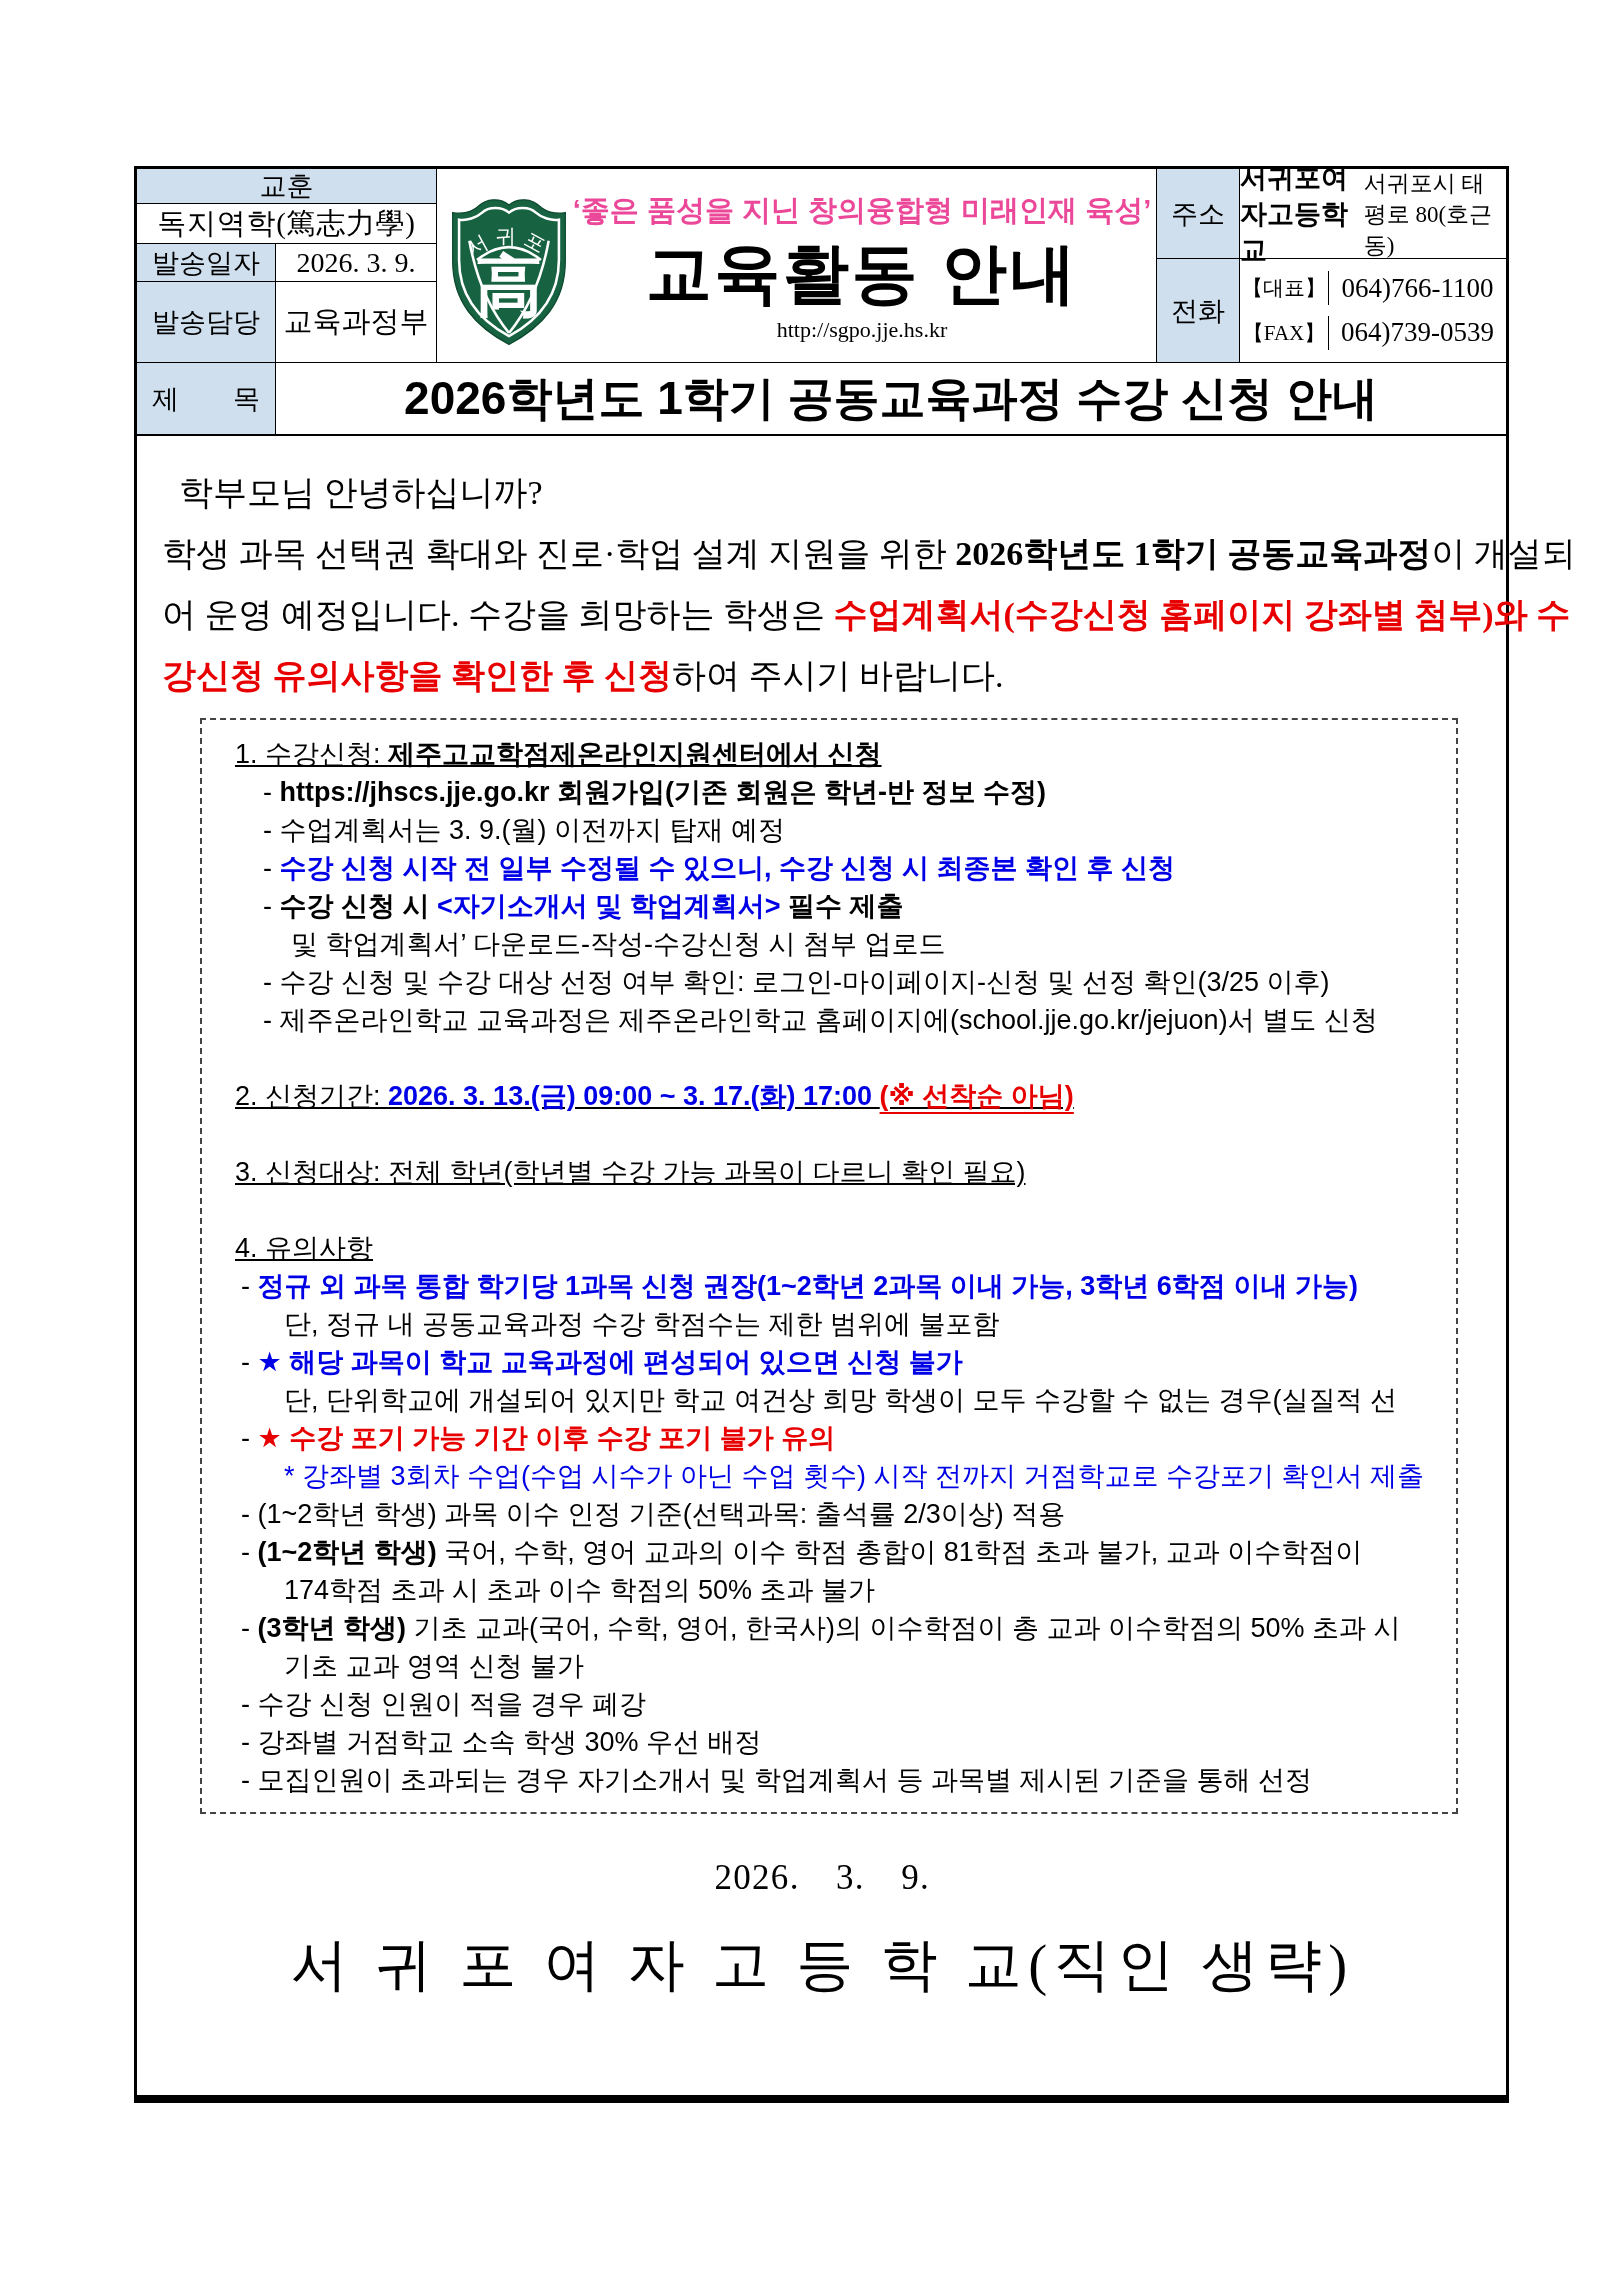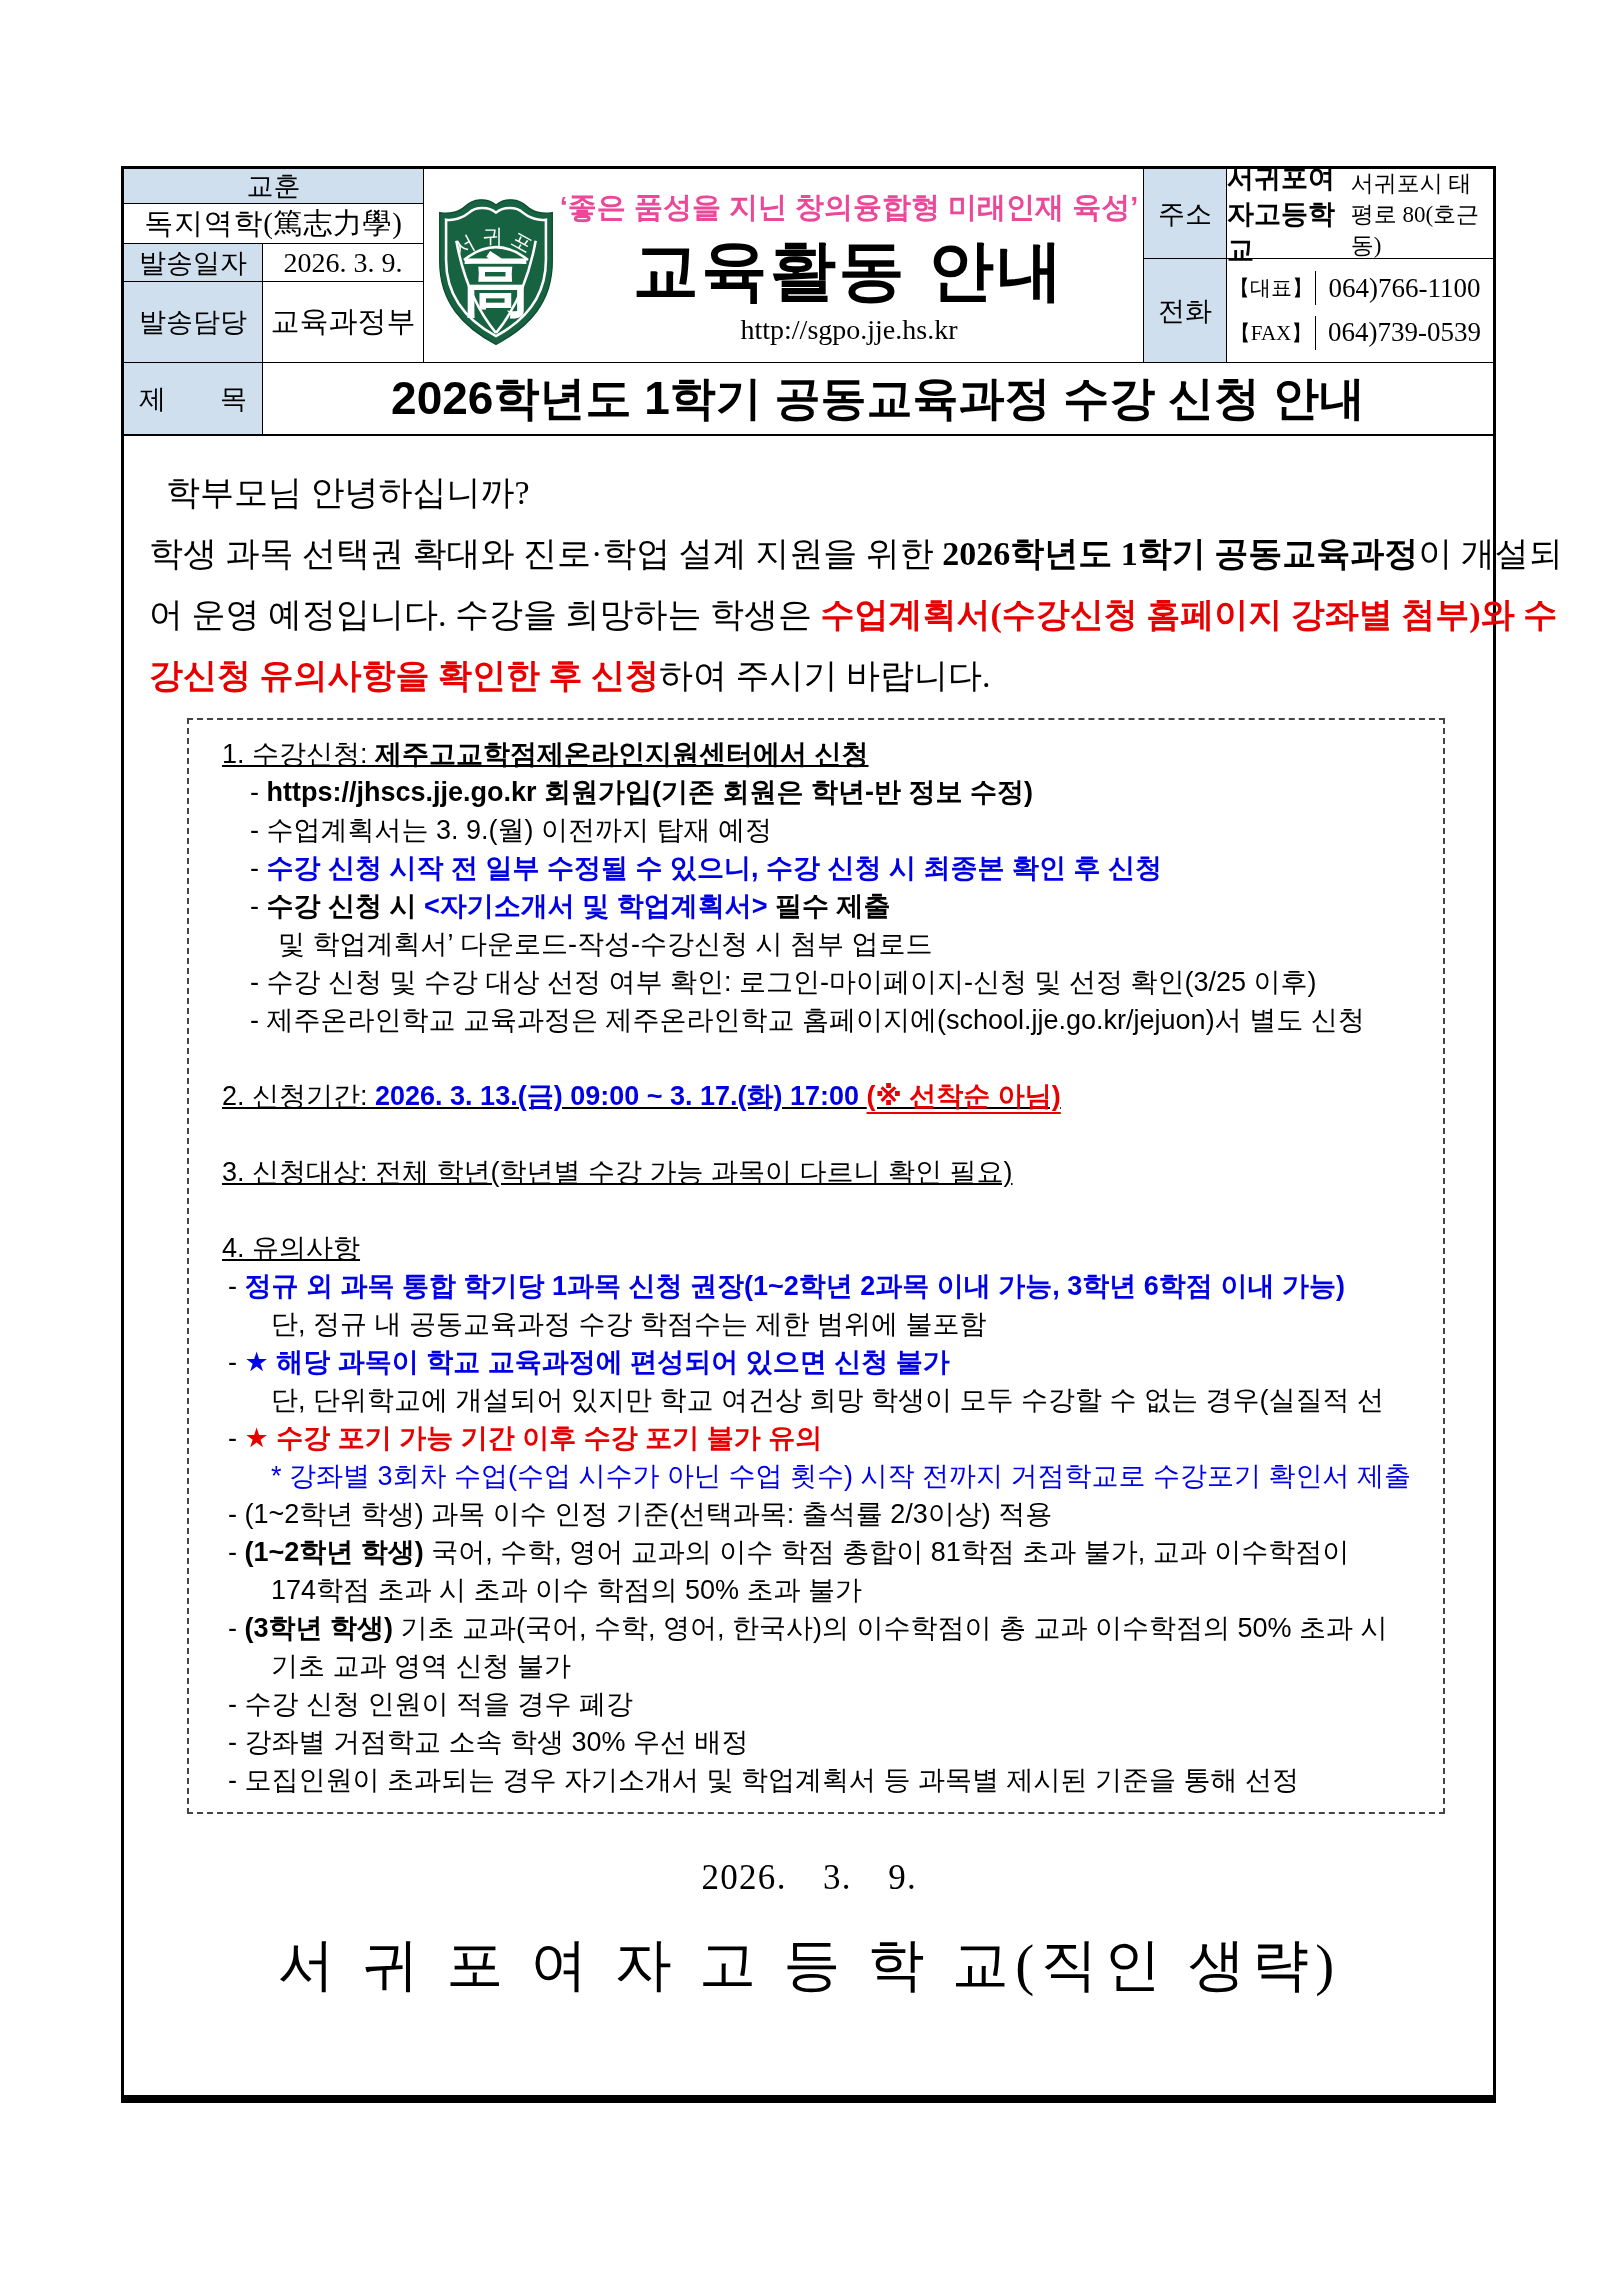--- a/index.html
+++ b/index.html
@@ -1,18 +1,18 @@
 <!DOCTYPE html>
 <html style="font-size:10.4px"><head>
 <meta charset="utf-8">
 <style>
   html,body{margin:0;padding:0;background:#ffffff;}
   .page{position:relative;width:1616px;height:2284px;background:#fff;overflow:hidden;
         font-family:"Liberation Serif","DejaVu Serif",serif;color:#000;}
-  .frame{position:absolute;left:121px;top:166px;width:1375px;height:1937px;
+  .frame{position:absolute;left:134px;top:166px;width:1375px;height:1937px;
          border:3.3px solid #000;border-bottom-width:8.5px;box-sizing:border-box;background:#fff;}
 
   
   .header-grid{display:flex;height:193px;border-bottom:1.3px solid #000;}
   .blue{background:#cfdfee;}
   .cell{display:flex;align-items:center;justify-content:center;box-sizing:border-box;}
   .left-block{width:300px;display:grid;grid-template-columns:139px 1fr;
               grid-template-rows:35px 40px 38px 1fr;border-right:1.3px solid #000;box-sizing:border-box;}
   .lb-motto-label{grid-column:1/3;border-bottom:1.3px solid #000;font-size:27px;}
   .lb-motto-value{grid-column:1/3;border-bottom:1.3px solid #000;font-size:29px;letter-spacing:0.7px;}
@@ -22,21 +22,21 @@
   .lb-value4{font-size:29px;}
 
   .center-block{width:720px;border-right:1.3px solid #000;box-sizing:border-box;
                 display:flex;align-items:center;padding:3.9px 5.2px 3.9px 7.8px;}
   .logo-wrap{width:128px;height:155px;flex:0 0 auto;margin-top:11.7px;}
   .center-texts{flex:1;display:flex;flex-direction:column;align-items:center;justify-content:center;height:100%;}
   .slogan{font-family:"Liberation Sans","DejaVu Sans",sans-serif;font-weight:700;
           color:#ec4899;font-size:29px;white-space:nowrap;margin-top:2.6px;}
   .doc-title{font-family:"Liberation Sans","DejaVu Sans",sans-serif;font-weight:700;
              font-size:66px;letter-spacing:2.6px;line-height:1.1;margin-top:6.5px;white-space:nowrap;}
-  .website{font-size:28px;margin-top:7px;white-space:nowrap;}
+  .website{font-size:22px;margin-top:7px;white-space:nowrap;}
 
   .right-block{flex:1;display:flex;flex-direction:column;}
   .addr-row{height:90px;border-bottom:1.3px solid #000;display:flex;box-sizing:border-box;}
   .phone-row{flex:1;display:flex;}
   .side-label{width:83px;border-right:1.3px solid #000;box-sizing:border-box;font-size:27px;}
   .addr-value{flex:1;display:flex;align-items:center;justify-content:center;}
   .addr-l1{font-size:27px;font-weight:700;}
   .addr-l2{font-size:23px;margin-top:1.3px;}
   .phone-grid{flex:1;display:grid;grid-template-columns:89px 1fr;align-content:center;row-gap:11.7px;}
   .phone-type{border-right:1.3px solid #000;display:flex;align-items:center;justify-content:center;

